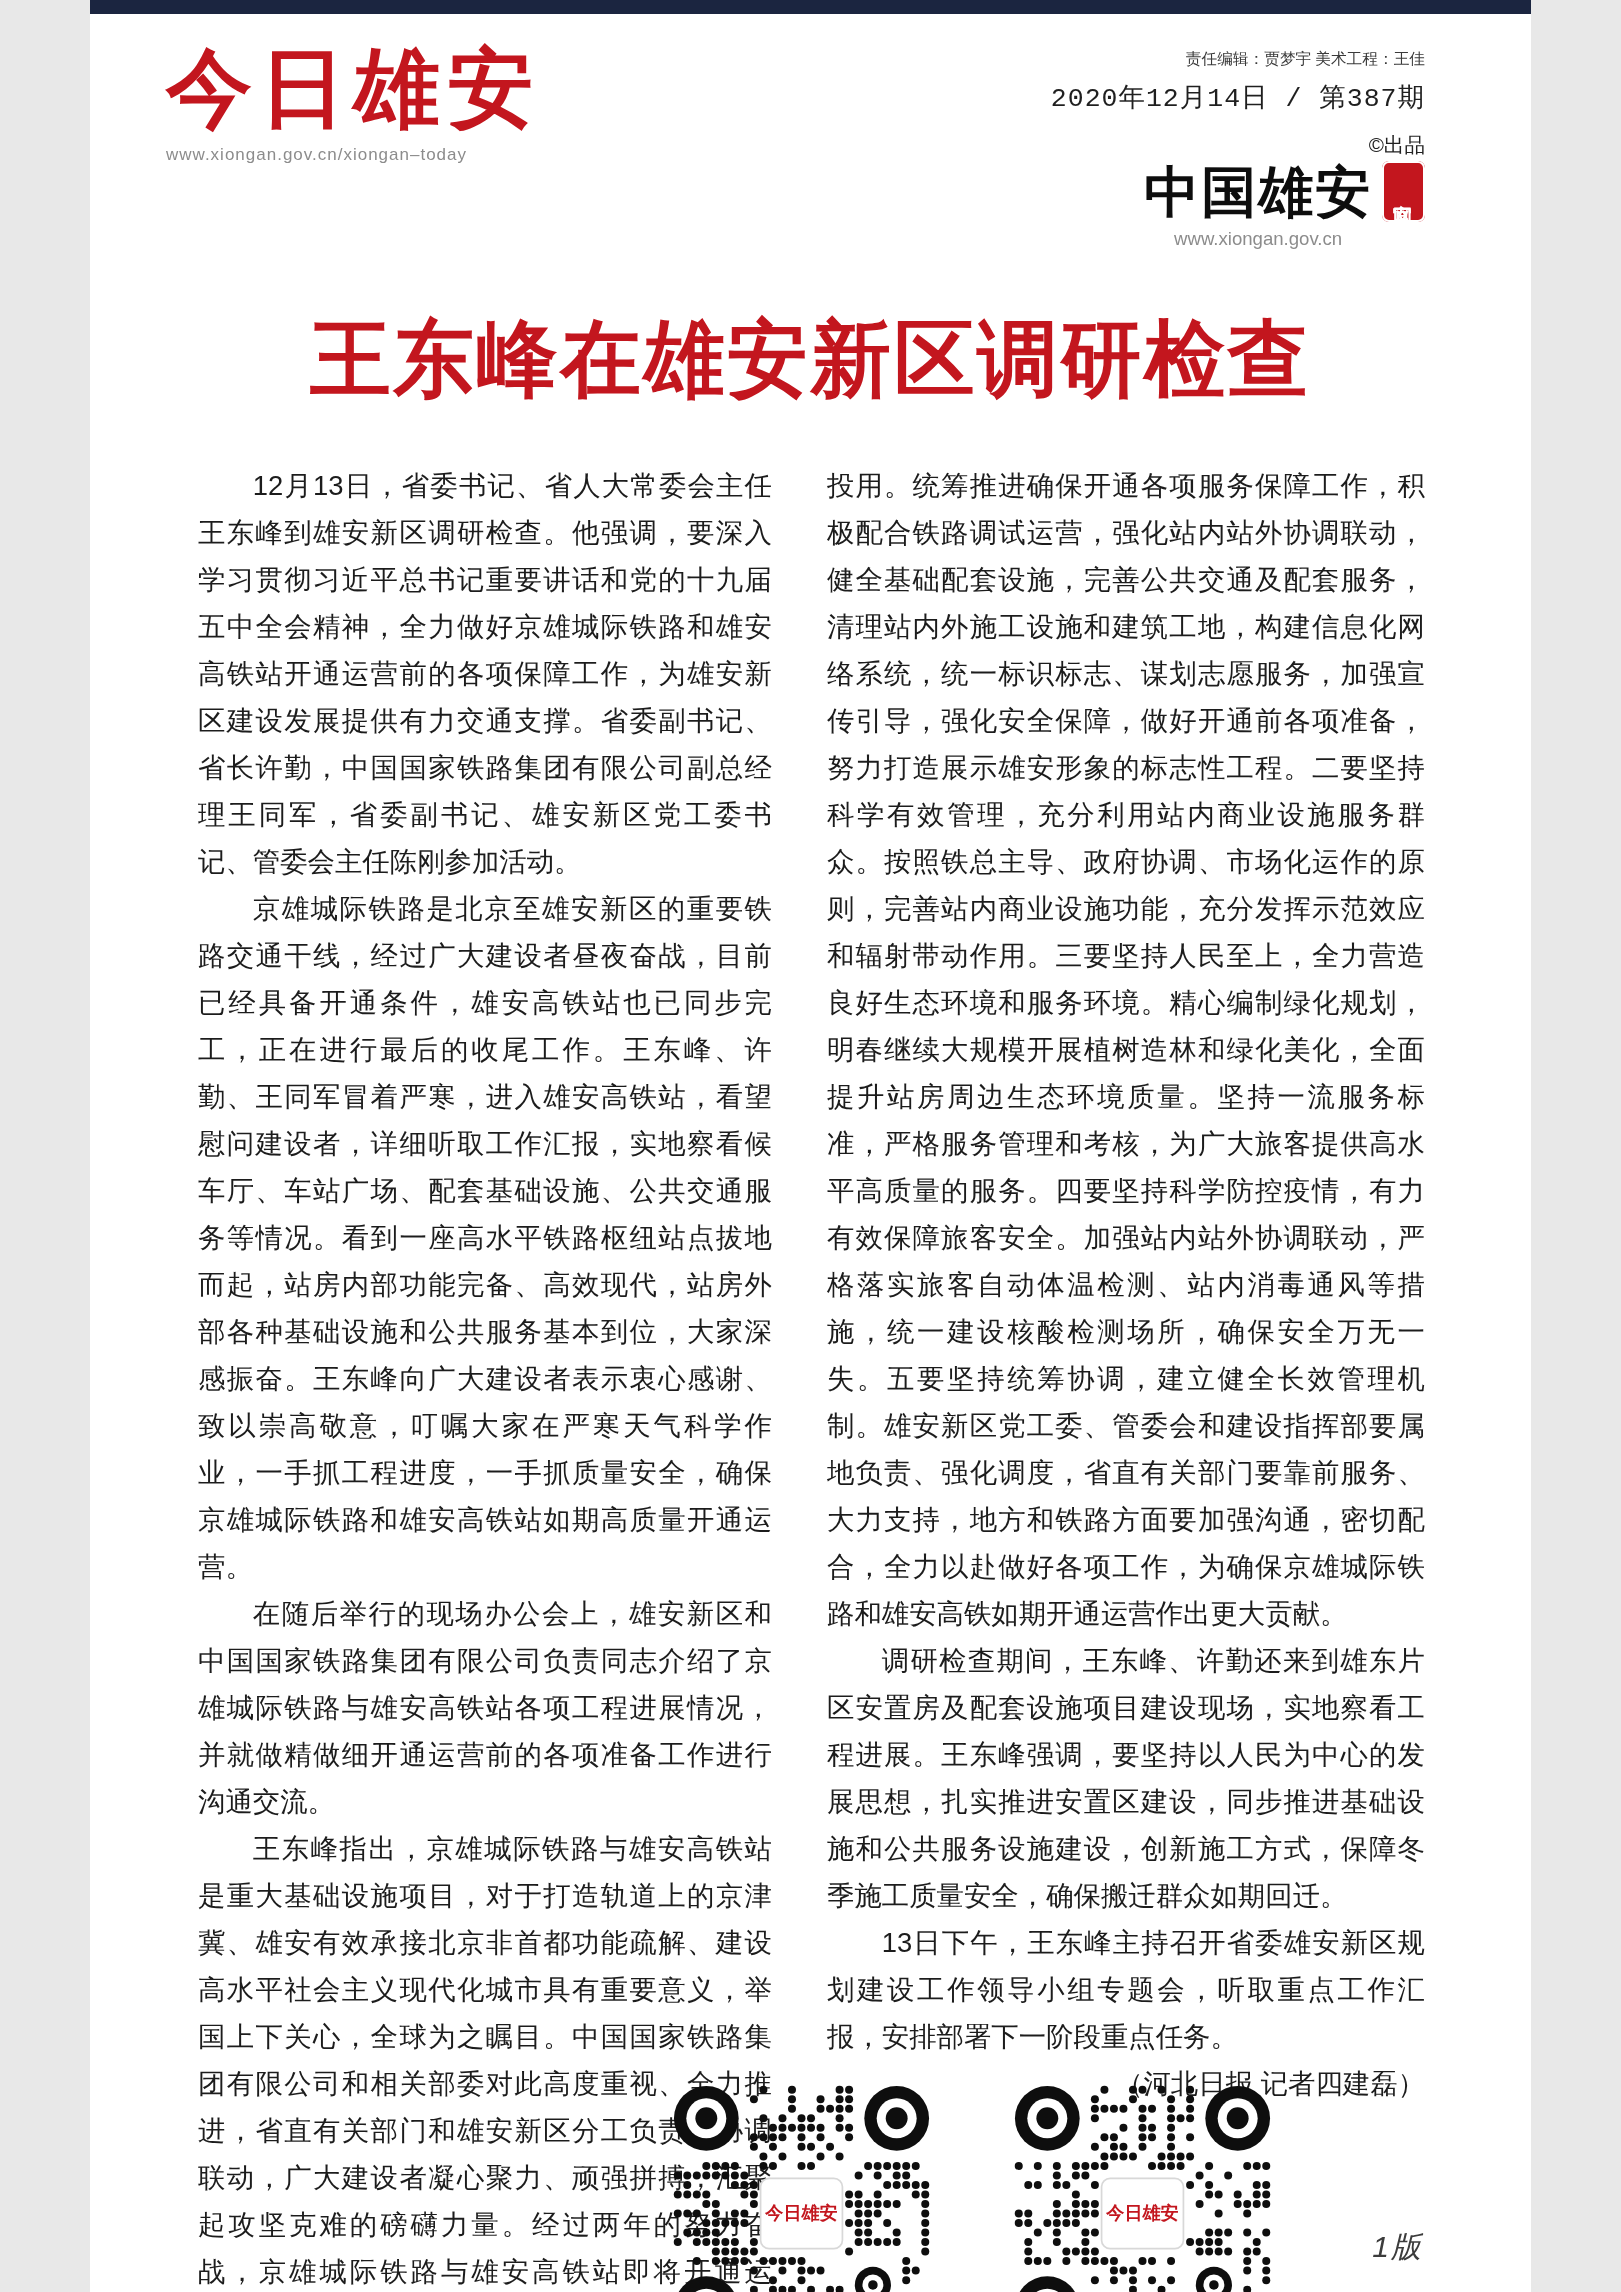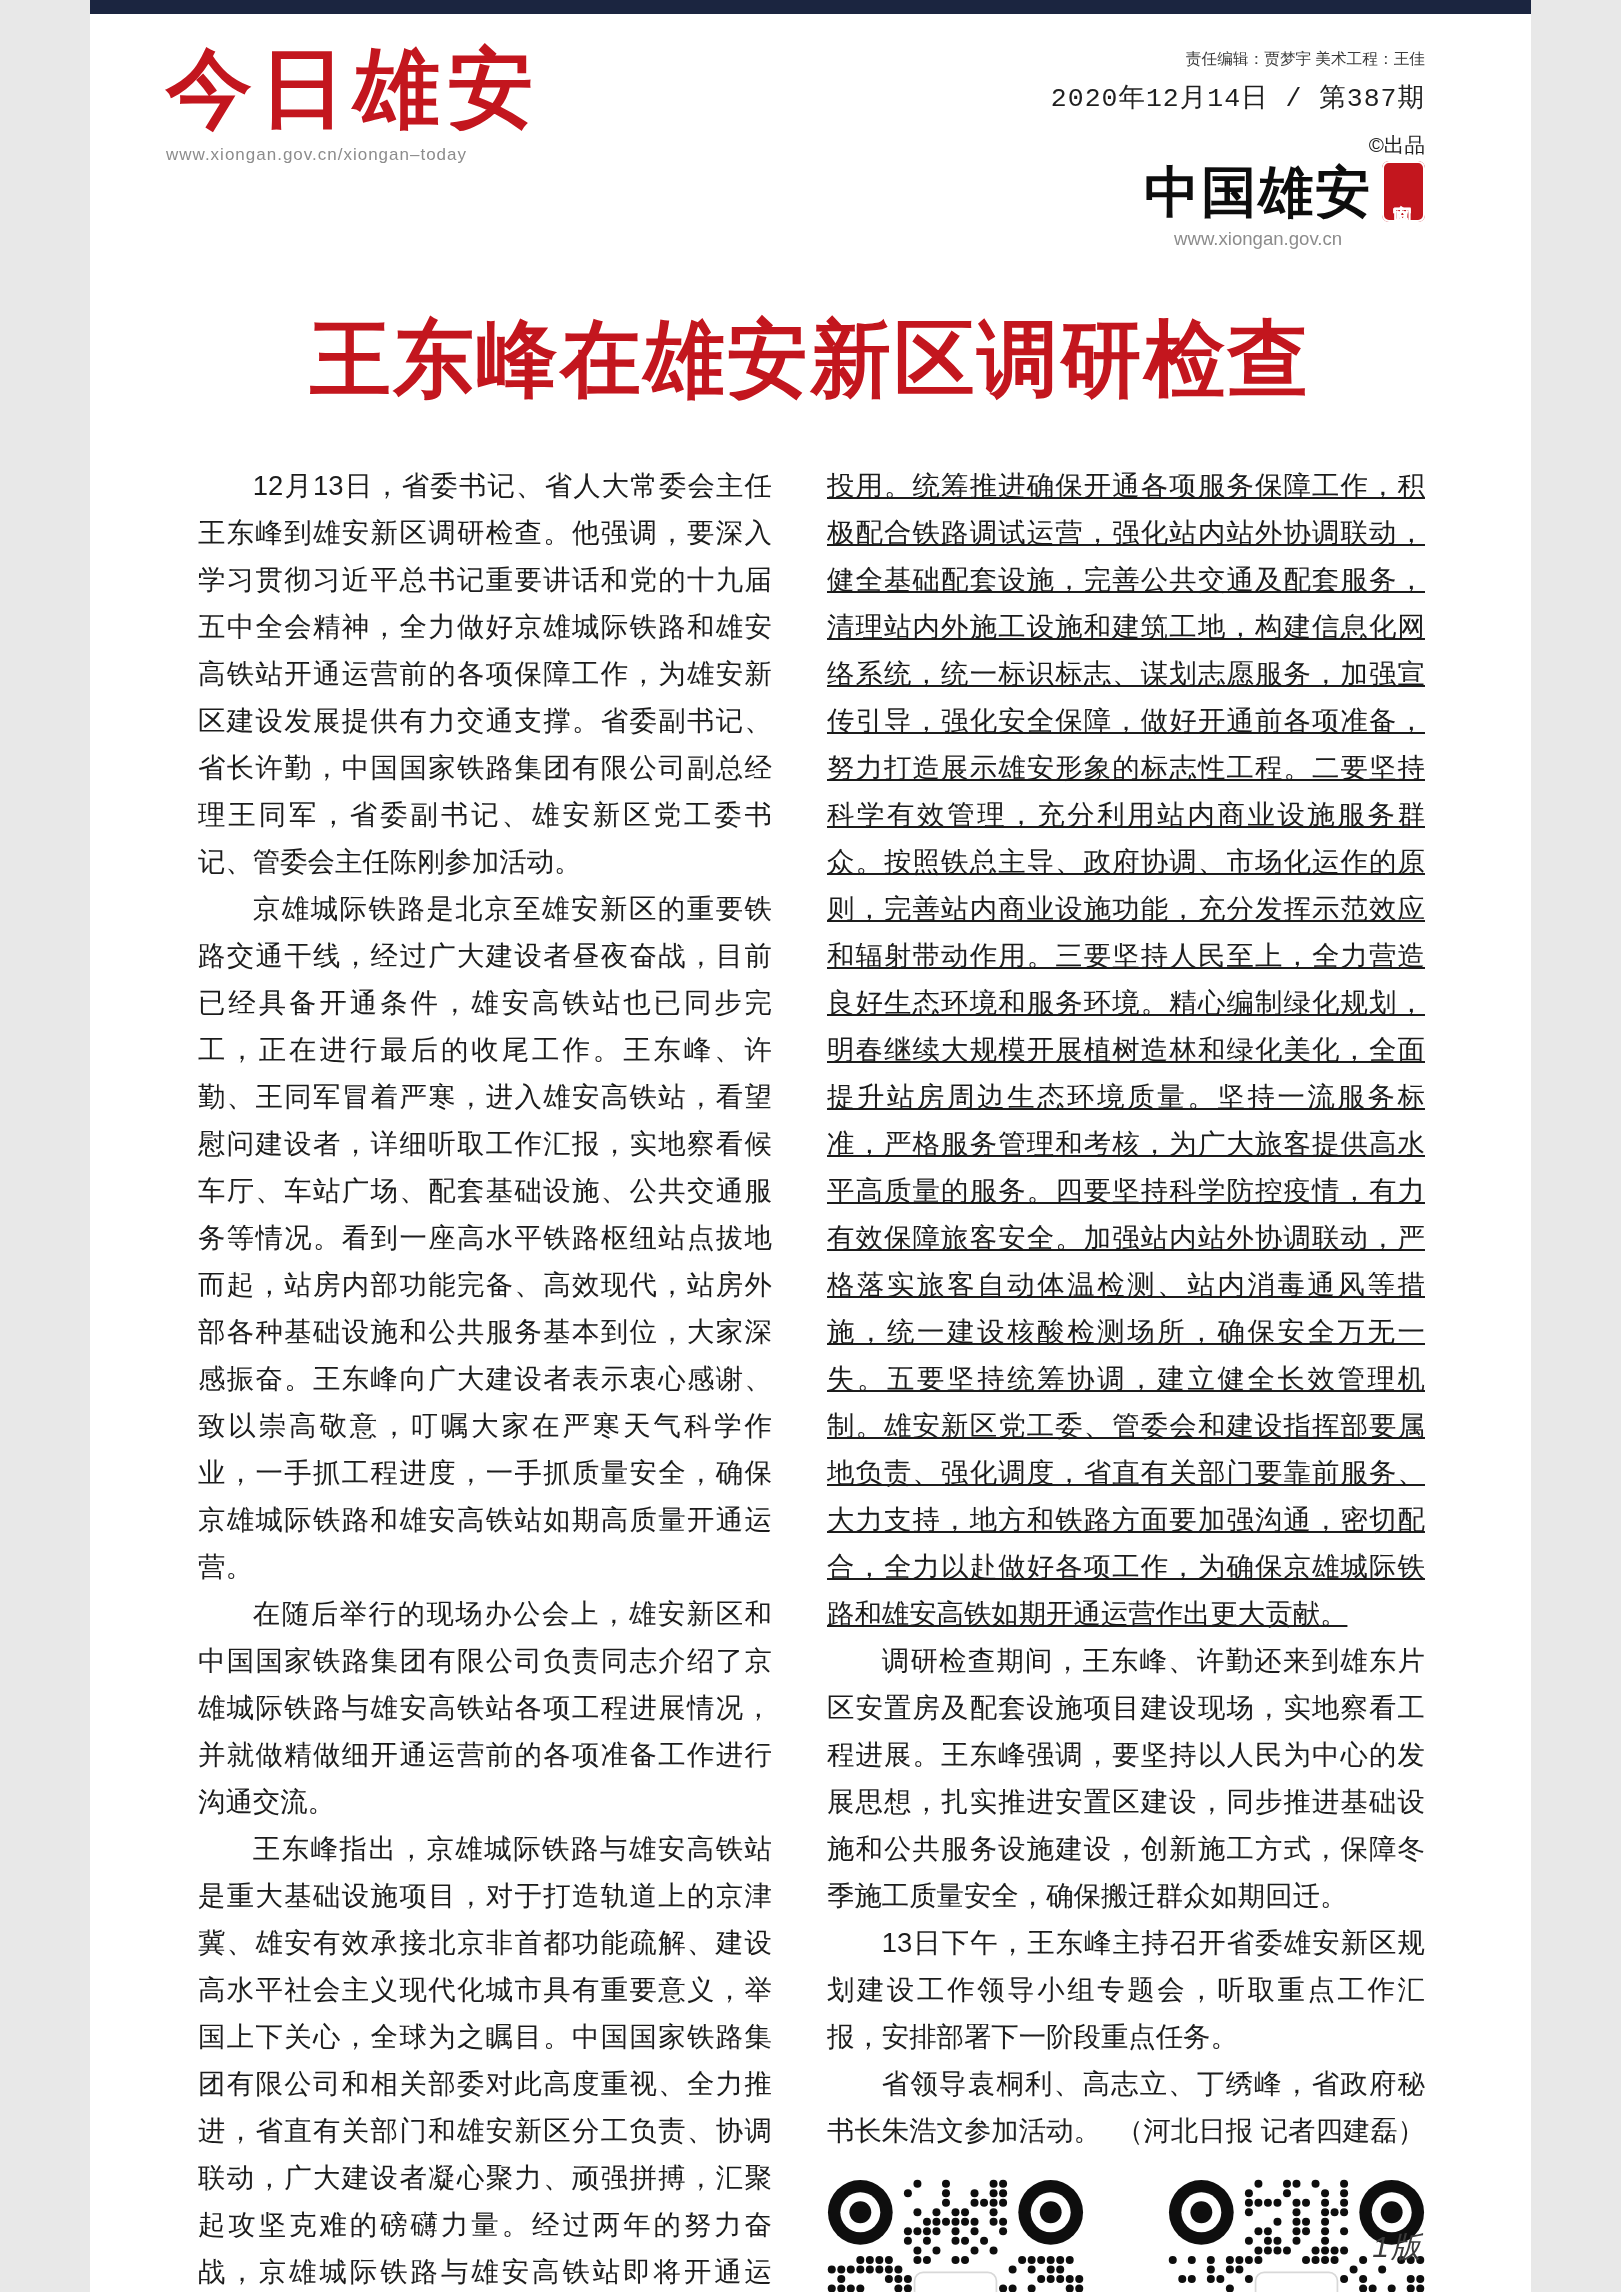--- a/index.html
+++ b/index.html
@@ -38,21 +38,21 @@
   
   .headline{margin:53px 0 0;text-align:center;color:var(--red);
     font-family:"DejaVu Serif", serif;font-weight:900;font-size:84px;
     letter-spacing:2.9px;transform:scaleX(.96);transform-origin:center;}
   
   .article{display:flex;gap:55px;padding:45px 106px 0 108px;}
   .col-left{width:667px;}
   .col-right{width:686px;}
   .article p{margin:0;font-size:27.4px;line-height:47px;text-align:justify;
     text-indent:2em;color:var(--ink);}
-  .article p.cont{text-indent:0;text-decoration:underline;}
+  .article p.cont{text-indent:0;}
   .last-line .byline{float:right;text-indent:0;}
   
   .qr-row{display:flex;justify-content:center;gap:84px;margin-top:25.5px;}
   .qr-fig{margin:0;text-align:center;}
   .qr-svg{width:257px;height:257px;display:block;}
   .qr-caption{font-size:28px;color:#111;margin-top:11.8px;letter-spacing:1px;}
   .page-number{position:absolute;right:108px;bottom:25.5px;font-size:30px;
     color:#3c3c3c;letter-spacing:2px;font-style:italic;}
 </style>
 </head>
@@ -87,21 +87,21 @@
       <p>12月13日，省委书记、省人大常委会主任王东峰到雄安新区调研检查。他强调，要深入学习贯彻习近平总书记重要讲话和党的十九届五中全会精神，全力做好京雄城际铁路和雄安高铁站开通运营前的各项保障工作，为雄安新区建设发展提供有力交通支撑。省委副书记、省长许勤，中国国家铁路集团有限公司副总经理王同军，省委副书记、雄安新区党工委书记、管委会主任陈刚参加活动。</p>
       <p>京雄城际铁路是北京至雄安新区的重要铁路交通干线，经过广大建设者昼夜奋战，目前已经具备开通条件，雄安高铁站也已同步完工，正在进行最后的收尾工作。王东峰、许勤、王同军冒着严寒，进入雄安高铁站，看望慰问建设者，详细听取工作汇报，实地察看候车厅、车站广场、配套基础设施、公共交通服务等情况。看到一座高水平铁路枢纽站点拔地而起，站房内部功能完备、高效现代，站房外部各种基础设施和公共服务基本到位，大家深感振奋。王东峰向广大建设者表示衷心感谢、致以崇高敬意，叮嘱大家在严寒天气科学作业，一手抓工程进度，一手抓质量安全，确保京雄城际铁路和雄安高铁站如期高质量开通运营。</p>
       <p>在随后举行的现场办公会上，雄安新区和中国国家铁路集团有限公司负责同志介绍了京雄城际铁路与雄安高铁站各项工程进展情况，并就做精做细开通运营前的各项准备工作进行沟通交流。</p>
       <p>王东峰指出，京雄城际铁路与雄安高铁站是重大基础设施项目，对于打造轨道上的京津冀、雄安有效承接北京非首都功能疏解、建设高水平社会主义现代化城市具有重要意义，举国上下关心，全球为之瞩目。中国国家铁路集团有限公司和相关部委对此高度重视、全力推进，省直有关部门和雄安新区分工负责、协调联动，广大建设者凝心聚力、顽强拼搏，汇聚起攻坚克难的磅礴力量。经过两年的努力奋战，京雄城际铁路与雄安高铁站即将开通运营，在雄安新区规划建设进程中具有标志性意义，充分体现了中国速度、雄安质量。京雄城际铁路与雄安高铁站的规划建设，呈现出规划科学、设计一流、施工严把质量、协作务实高效的鲜明特点，值得我们共同认真总结经验，不断拓展成果。</p>
       <p>王东峰强调，要再接再厉、一鼓作气，精心细致做好京雄城际铁路与雄安高铁站开通运营前的各项准备工作。一要坚持站城一体，确保京雄城际铁路与雄安高铁站如期</p>
     </div>
     <div class="col-right">
       <p class="cont">投用。统筹推进确保开通各项服务保障工作，积极配合铁路调试运营，强化站内站外协调联动，健全基础配套设施，完善公共交通及配套服务，清理站内外施工设施和建筑工地，构建信息化网络系统，统一标识标志、谋划志愿服务，加强宣传引导，强化安全保障，做好开通前各项准备，努力打造展示雄安形象的标志性工程。二要坚持科学有效管理，充分利用站内商业设施服务群众。按照铁总主导、政府协调、市场化运作的原则，完善站内商业设施功能，充分发挥示范效应和辐射带动作用。三要坚持人民至上，全力营造良好生态环境和服务环境。精心编制绿化规划，明春继续大规模开展植树造林和绿化美化，全面提升站房周边生态环境质量。坚持一流服务标准，严格服务管理和考核，为广大旅客提供高水平高质量的服务。四要坚持科学防控疫情，有力有效保障旅客安全。加强站内站外协调联动，严格落实旅客自动体温检测、站内消毒通风等措施，统一建设核酸检测场所，确保安全万无一失。五要坚持统筹协调，建立健全长效管理机制。雄安新区党工委、管委会和建设指挥部要属地负责、强化调度，省直有关部门要靠前服务、大力支持，地方和铁路方面要加强沟通，密切配合，全力以赴做好各项工作，为确保京雄城际铁路和雄安高铁如期开通运营作出更大贡献。</p>
       <p>调研检查期间，王东峰、许勤还来到雄东片区安置房及配套设施项目建设现场，实地察看工程进展。王东峰强调，要坚持以人民为中心的发展思想，扎实推进安置区建设，同步推进基础设施和公共服务设施建设，创新施工方式，保障冬季施工质量安全，确保搬迁群众如期回迁。</p>
       <p>13日下午，王东峰主持召开省委雄安新区规划建设工作领导小组专题会，听取重点工作汇报，安排部署下一阶段重点任务。</p>
-      <p class="last-line"><span>省领导袁桐利、高志立、丁绣峰，省政府秘书长朱浩文参加活动。</span><span class="byline">（河北日报 记者四建磊）</span></p>
+      <p class="last-line"><span class="byline">（河北日报 记者四建磊）</span></p>
 
       <div class="qr-row">
         <figure class="qr-fig">
           <svg class="qr-svg" id="qr0" viewBox="0 0 27 27">
               <circle cx="9.5" cy="0.5" r="0.42" fill="#0e0e0e"></circle>
               <circle cx="12.5" cy="0.5" r="0.42" fill="#0e0e0e"></circle>
               <circle cx="17.5" cy="0.5" r="0.42" fill="#0e0e0e"></circle>
               <circle cx="18.5" cy="0.5" r="0.42" fill="#0e0e0e"></circle>
               <circle cx="8.5" cy="1.5" r="0.42" fill="#0e0e0e"></circle>
               <circle cx="12.5" cy="1.5" r="0.42" fill="#0e0e0e"></circle>

